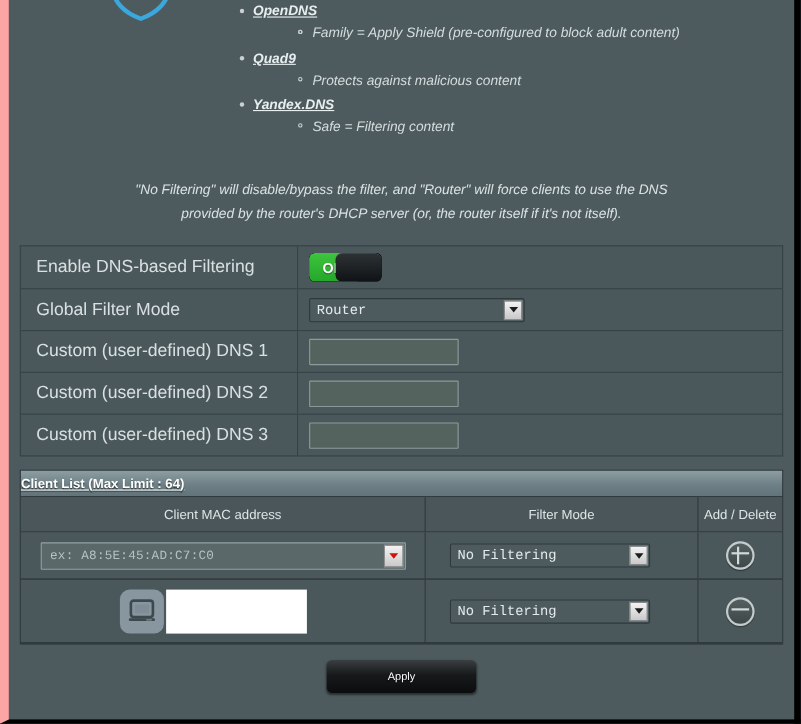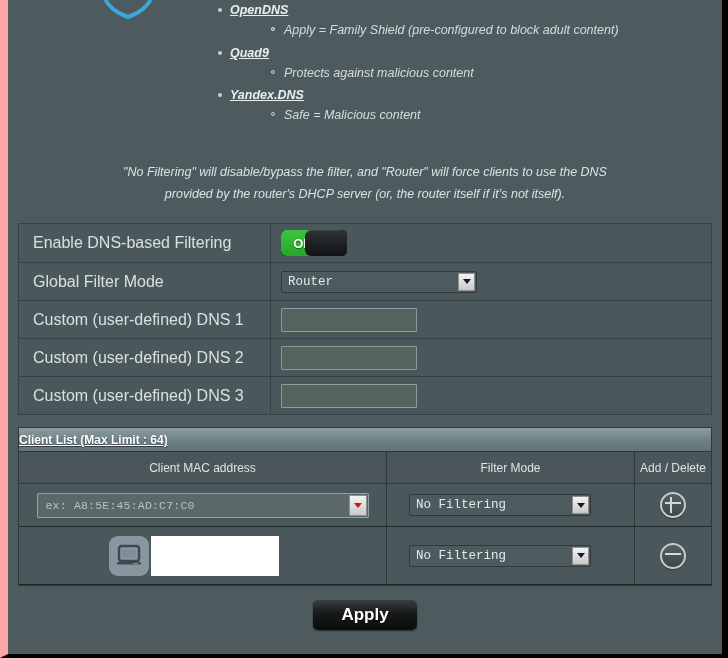--- a/index.html
+++ b/index.html
@@ -365,29 +365,29 @@
   }
   .circ-btn.minus::after { display: none; }
 
   
   .apply-area {
     margin: 14px 10px 0 10px;
     text-align: center;
     padding-bottom: 18px;
   }
   button.apply-btn {
-    width: 104px;
+    width: 136px;
     height: 30px;
     border: none;
     border-radius: 5px;
     background: linear-gradient(#3a3f41, #17191a 45%, #0b0c0d);
     color: #ffffff;
     font-family: "Liberation Sans", sans-serif;
-    font-size: 17px;
-    font-weight: bold;
+    font-size: 10px;
+    font-weight: normal;
     text-shadow: 0 1px 1px rgba(0,0,0,.6);
     cursor: pointer;
     box-shadow: 0 1px 2px rgba(0,0,0,.5);
   }
 </style>
 </head>
 <body>
 
 <div id="root">
 
@@ -401,21 +401,21 @@
 
       <li class="cut-row">
         <span class="bullet-dot"></span>
         <span class="dnslink">OpenDNS</span>
         <ul class="lvl2">
           <li>
             <span class="bullet-ring"></span>
           </li>
           <li>
             <span class="bullet-ring"></span>
-            <span>Apply = Family Shield (pre-configured to block adult content)</span>
+            <span>Family = Apply Shield (pre-configured to block adult content)</span>
           </li>
         </ul>
       </li>
 
       <li>
         <span class="bullet-dot"></span>
         <span class="dnslink">Quad9</span>
         <ul class="lvl2">
           <li>
             <span class="bullet-ring"></span>
@@ -423,21 +423,21 @@
           </li>
         </ul>
       </li>
 
       <li>
         <span class="bullet-dot"></span>
         <span class="dnslink">Yandex.DNS</span>
         <ul class="lvl2">
           <li>
             <span class="bullet-ring"></span>
-            <span>Safe = Malicious content</span>
+            <span>Safe = Filtering content</span>
           </li>
 
         </ul>
       </li>
 
     </ul>
   </div>
 
   <div class="note">
     <div>"No Filtering" will disable/bypass the filter, and "Router" will force clients to use the DNS</div>

